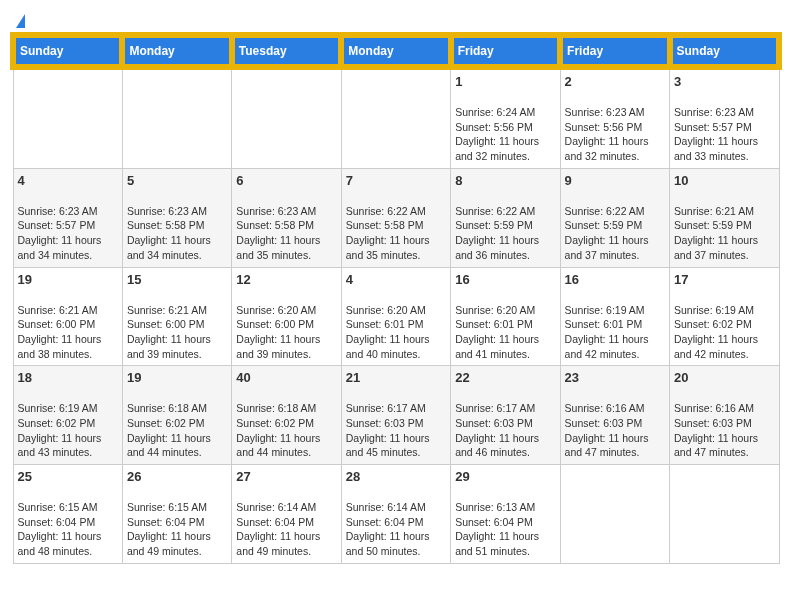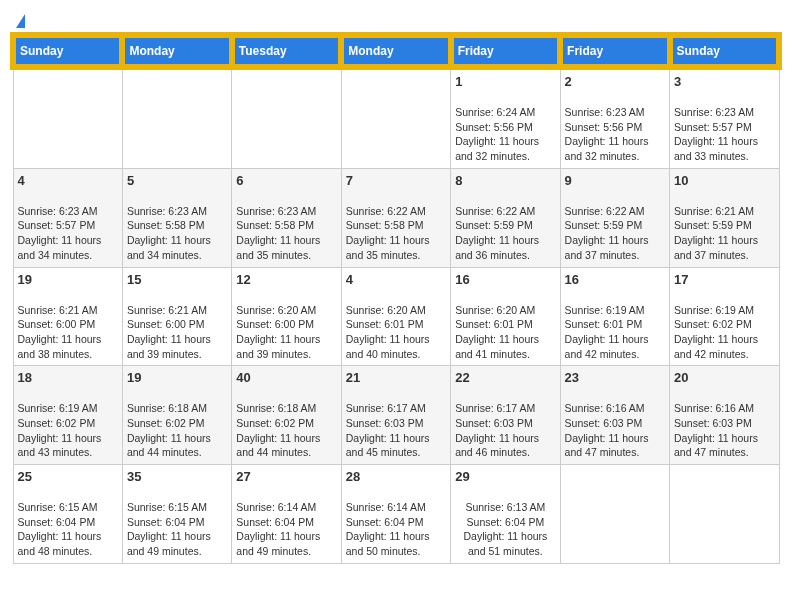--- a/index.html
+++ b/index.html
@@ -291,21 +291,21 @@
       </tr>
       <tr>
         <td>
           <span class="day-number">25</span>
           <div class="day-info" style="white-space: pre-line;">Sunrise: 6:15 AM
 Sunset: 6:04 PM
 Daylight: 11 hours
 and 48 minutes.</div>
         </td>
         <td>
-          <span class="day-number">35</span>
+          <span class="day-number">26</span>
           <div class="day-info" style="white-space: pre-line;">Sunrise: 6:15 AM
 Sunset: 6:04 PM
 Daylight: 11 hours
 and 49 minutes.</div>
         </td>
         <td>
           <span class="day-number">27</span>
           <div class="day-info" style="white-space: pre-line;">Sunrise: 6:14 AM
 Sunset: 6:04 PM
 Daylight: 11 hours
@@ -313,21 +313,21 @@
         </td>
         <td>
           <span class="day-number">28</span>
           <div class="day-info" style="white-space: pre-line;">Sunrise: 6:14 AM
 Sunset: 6:04 PM
 Daylight: 11 hours
 and 50 minutes.</div>
         </td>
         <td>
           <span class="day-number">29</span>
-          <div class="day-info" style="white-space: pre-line; text-align: center;">Sunrise: 6:13 AM
+          <div class="day-info" style="white-space: pre-line;">Sunrise: 6:13 AM
 Sunset: 6:04 PM
 Daylight: 11 hours
 and 51 minutes.</div>
         </td>
         <td class="empty-cell"></td>
         <td class="empty-cell"></td>
       </tr>
     </tbody>
 </table>
 

